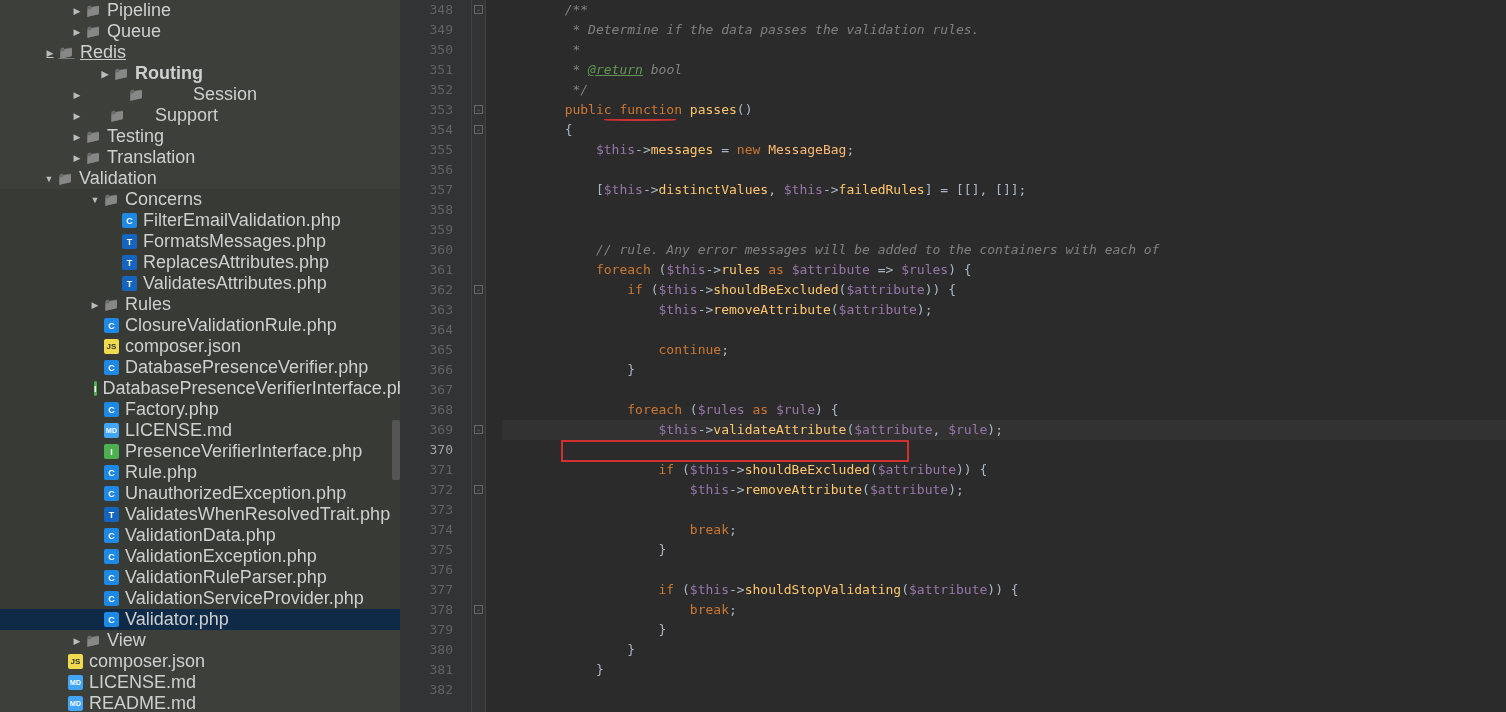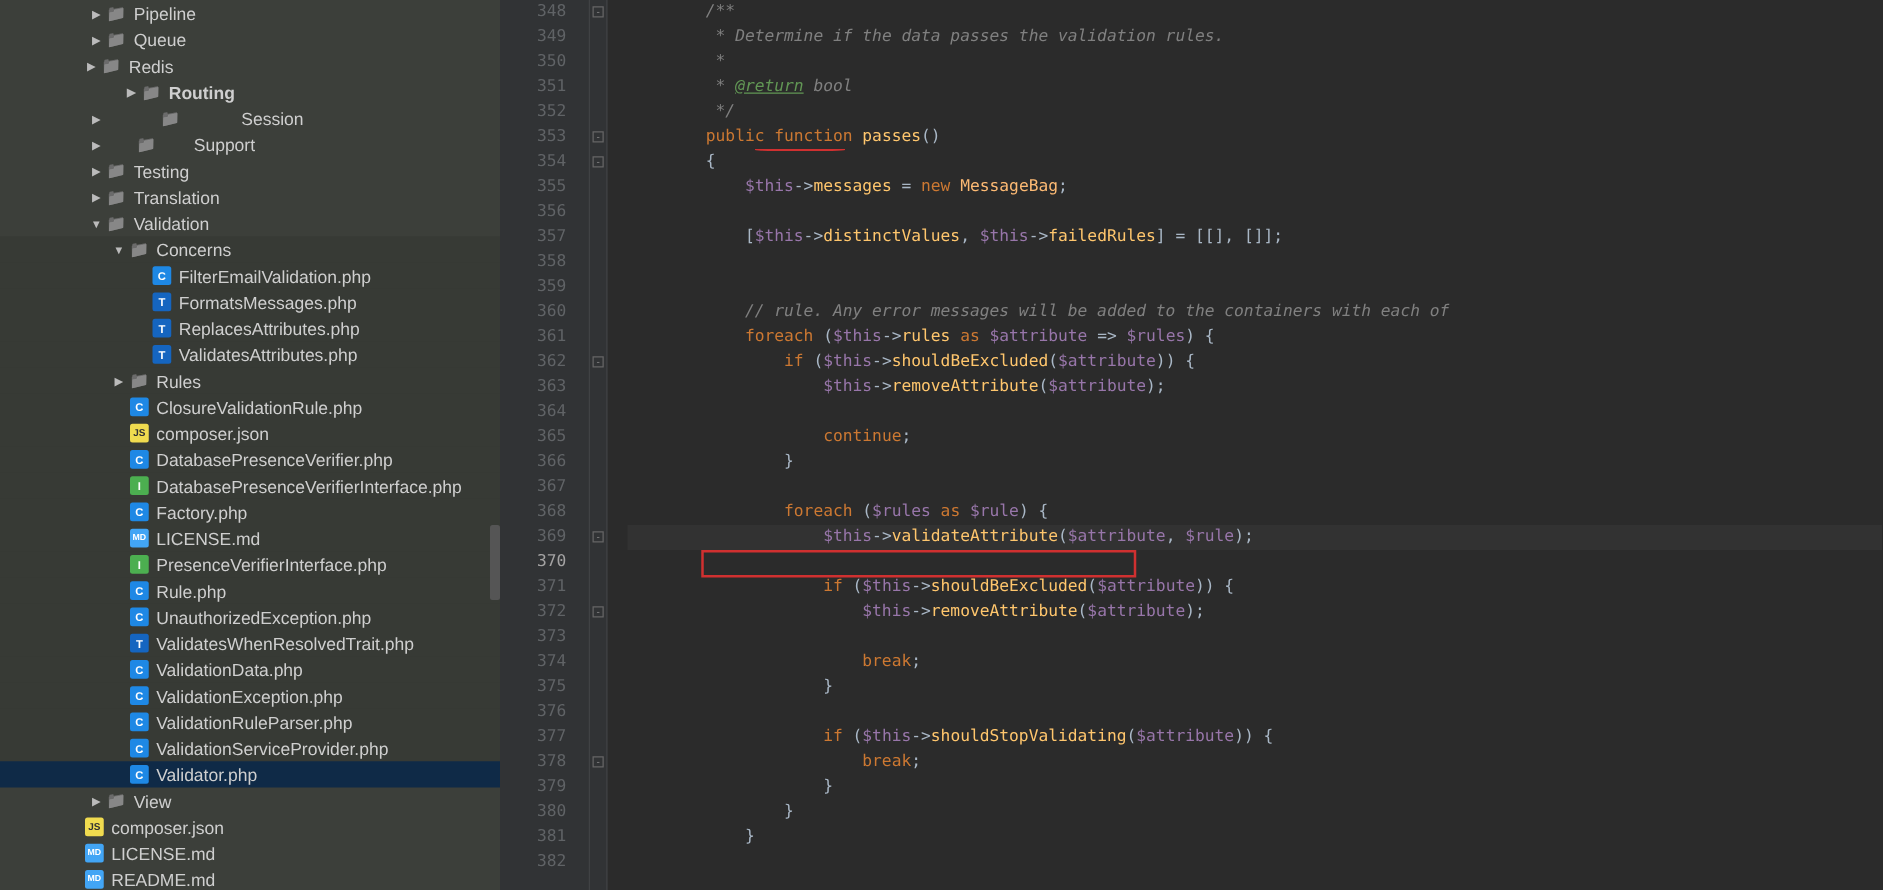--- a/index.html
+++ b/index.html
@@ -16,21 +16,21 @@
 .arrow.right::before { content:"▶"; }
 .arrow.down::before { content:"▼"; }
 .ficon { width:15px; height:15px; margin-right:6px; display:inline-flex; align-items:center; justify-content:center; border-radius:2px; font-size:9px; font-weight:bold; color:#fff; }
 .ficon.folder { background:none; }
 .ficon.folder::before { content:"📁"; filter:grayscale(1) brightness(0.6); font-size:13px; }
 .ficon.c-blue { background:#1e88e5; }
 .ficon.t-blue { background:#1565c0; }
 .ficon.i-green { background:#4caf50; }
 .ficon.js-yellow { background:#f0db4f; color:#333; font-size:8px; }
 .ficon.md { background:#42a5f5; font-size:7px; }
-.tree-label { color:#cfcfcf; font-size:14px; }
+.tree-label { color:#cfcfcf; font-size:18px; }
 
 .editor { flex:1; background:#2b2b2b; display:flex; overflow:auto; }
 .gutter { width:72px; background:#313335; text-align:right; padding:0 18px 0 0; color:#606366; font-family:Consolas,monospace; font-size:13px; line-height:20px; user-select:none; border-right:1px solid #404244; position:relative; }
 .gutter .ln { height:20px; }
 .gutter .ln.current { color:#a4a3a3; }
 .fold-col { width:14px; background:#313335; border-right:1px solid #404244; position:relative; }
 .fold-mark { position:absolute; left:2px; width:9px; height:9px; border:1px solid #666; background:#313335; font-size:8px; line-height:7px; text-align:center; color:#888; }
 .code-area { flex:1; padding:0 0 0 16px; font-family:Consolas,monospace; font-size:13px; line-height:20px; position:relative; }
 .code-line { height:20px; white-space:pre; }
 .code-line.current { background:#323232; }
@@ -55,21 +55,21 @@
       <div class="tree-row" style="padding-left: 72px;">
         <span class="arrow right"></span>
         <span class="ficon folder"></span>
         <span class="tree-label">Pipeline</span>
       </div>
       <div class="tree-row" style="padding-left: 72px;">
         <span class="arrow right"></span>
         <span class="ficon folder"></span>
         <span class="tree-label">Queue</span>
       </div>
-      <div class="tree-row" style="padding-left: 68px;">
+      <div class="tree-row" style="padding-left: 45px; text-decoration: underline;">
         <span class="arrow right"></span>
         <span class="ficon folder"></span>
         <span class="tree-label">Redis</span>
       </div>
       <div class="tree-row" style="padding-left: 100px; font-weight: bold;">
         <span class="arrow right"></span>
         <span class="ficon folder"></span>
         <span class="tree-label">Routing</span>
       </div>
       <div class="tree-row" style="padding-left: 72px; gap: 43px;">
@@ -85,21 +85,21 @@
       <div class="tree-row" style="padding-left: 72px;">
         <span class="arrow right"></span>
         <span class="ficon folder"></span>
         <span class="tree-label">Testing</span>
       </div>
       <div class="tree-row" style="padding-left: 72px;">
         <span class="arrow right"></span>
         <span class="ficon folder"></span>
         <span class="tree-label">Translation</span>
       </div>
-      <div class="tree-row" style="padding-left: 72px;">
+      <div class="tree-row" style="padding-left: 44px;">
         <span class="arrow down"></span>
         <span class="ficon folder"></span>
         <span class="tree-label">Validation</span>
       </div>
       <div class="tree-row shade" style="padding-left: 90px;">
         <span class="arrow down"></span>
         <span class="ficon folder"></span>
         <span class="tree-label">Concerns</span>
       </div>
       <div class="tree-row shade" style="padding-left: 108px;">

